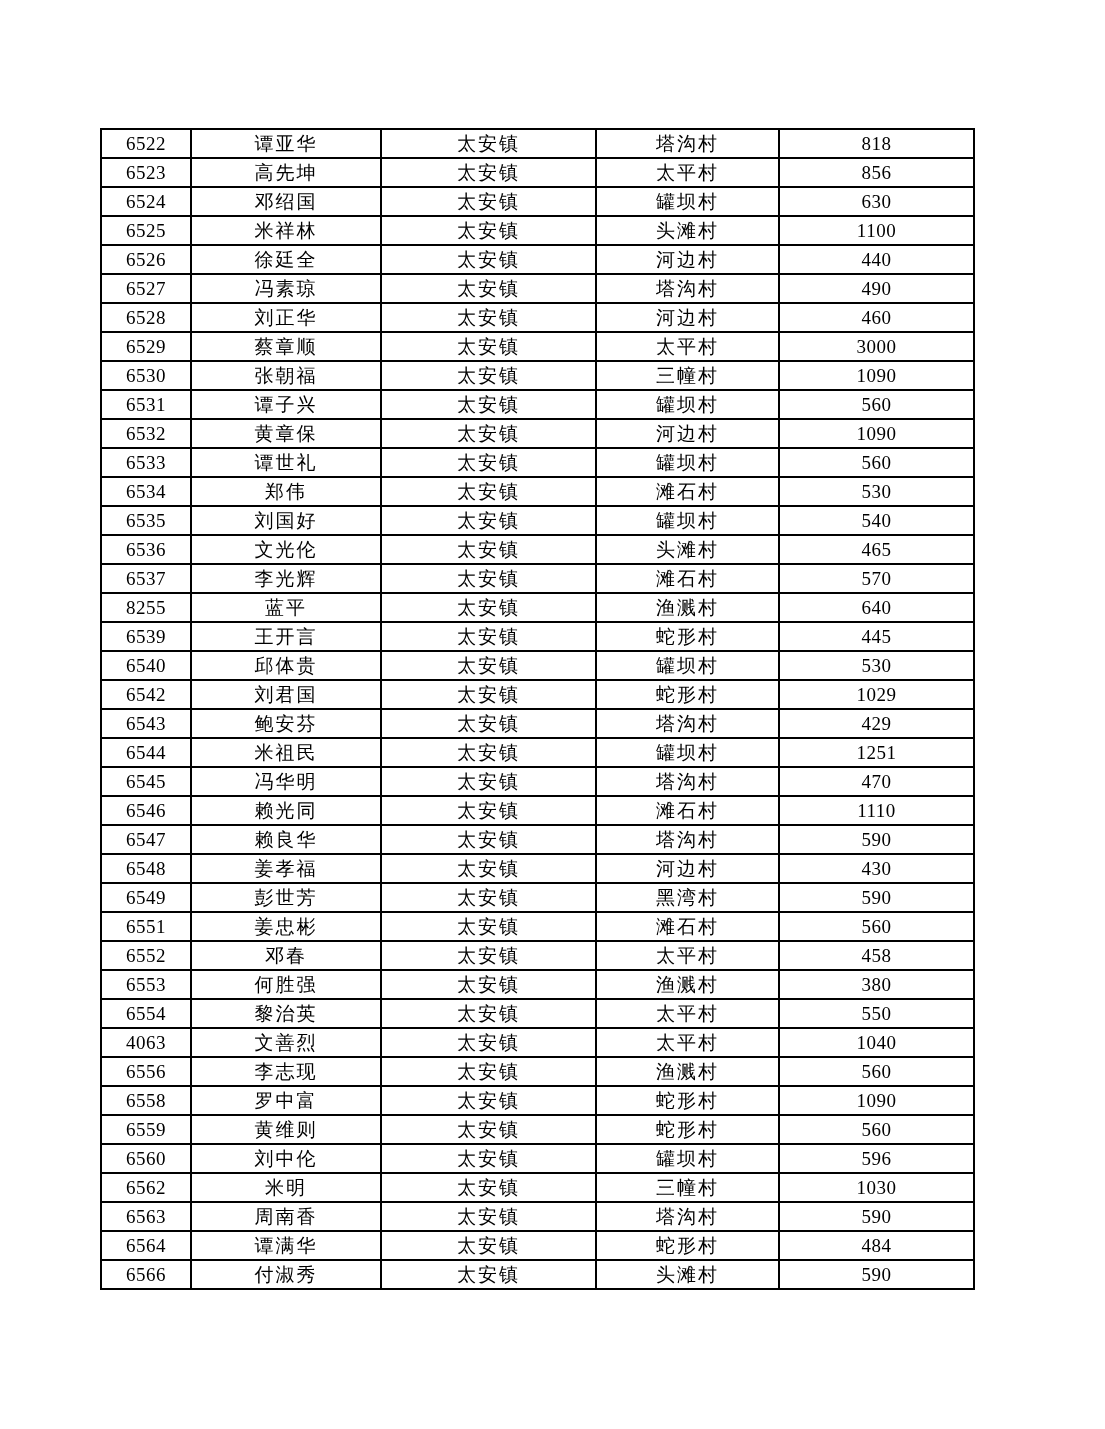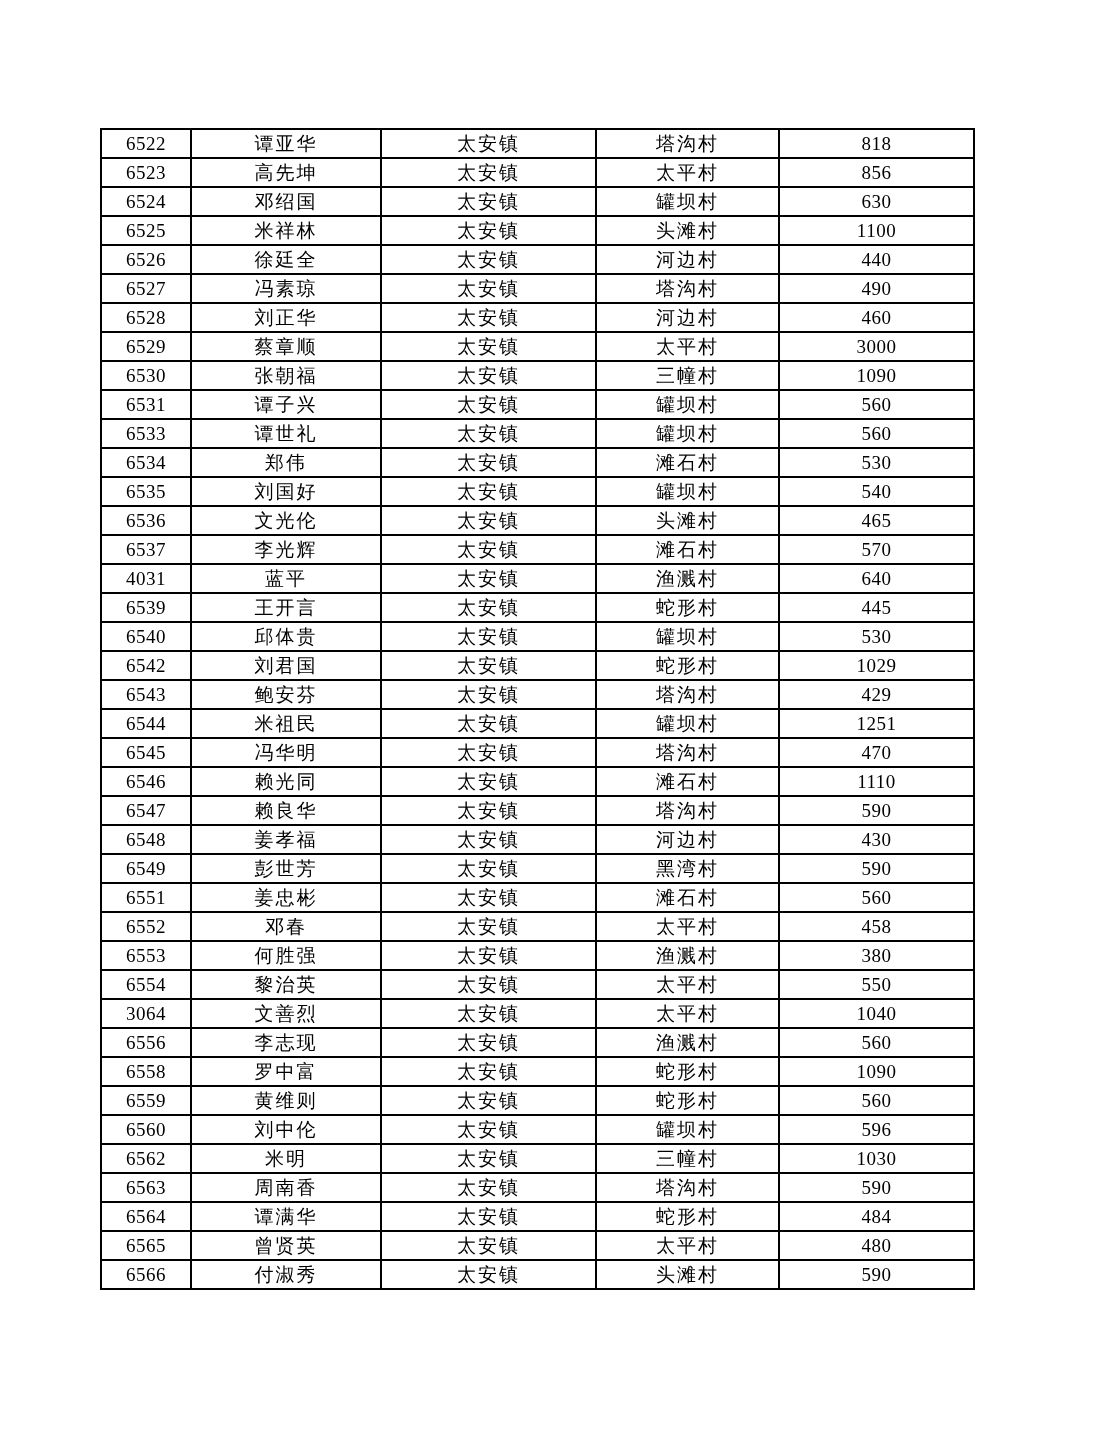--- a/index.html
+++ b/index.html
@@ -127,20 +127,27 @@
           <td class="c-amount">1090</td>
         </tr>
         <tr>
           <td class="c-id">6531</td>
           <td class="c-name">谭子兴</td>
           <td class="c-town">太安镇</td>
           <td class="c-village">罐坝村</td>
           <td class="c-amount">560</td>
         </tr>
         <tr>
+          <td class="c-id">6532</td>
+          <td class="c-name">黄章保</td>
+          <td class="c-town">太安镇</td>
+          <td class="c-village">河边村</td>
+          <td class="c-amount">1090</td>
+        </tr>
+        <tr>
           <td class="c-id">6533</td>
           <td class="c-name">谭世礼</td>
           <td class="c-town">太安镇</td>
           <td class="c-village">罐坝村</td>
           <td class="c-amount">560</td>
         </tr>
         <tr>
           <td class="c-id">6534</td>
           <td class="c-name">郑伟</td>
           <td class="c-town">太安镇</td>
@@ -162,21 +169,21 @@
           <td class="c-amount">465</td>
         </tr>
         <tr>
           <td class="c-id">6537</td>
           <td class="c-name">李光辉</td>
           <td class="c-town">太安镇</td>
           <td class="c-village">滩石村</td>
           <td class="c-amount">570</td>
         </tr>
         <tr>
-          <td class="c-id">4031</td>
+          <td class="c-id">8255</td>
           <td class="c-name">蓝平</td>
           <td class="c-town">太安镇</td>
           <td class="c-village">渔溅村</td>
           <td class="c-amount">640</td>
         </tr>
         <tr>
           <td class="c-id">6539</td>
           <td class="c-name">王开言</td>
           <td class="c-town">太安镇</td>
           <td class="c-village">蛇形村</td>
@@ -267,21 +274,21 @@
           <td class="c-amount">380</td>
         </tr>
         <tr>
           <td class="c-id">6554</td>
           <td class="c-name">黎治英</td>
           <td class="c-town">太安镇</td>
           <td class="c-village">太平村</td>
           <td class="c-amount">550</td>
         </tr>
         <tr>
-          <td class="c-id">3064</td>
+          <td class="c-id">4063</td>
           <td class="c-name">文善烈</td>
           <td class="c-town">太安镇</td>
           <td class="c-village">太平村</td>
           <td class="c-amount">1040</td>
         </tr>
         <tr>
           <td class="c-id">6556</td>
           <td class="c-name">李志现</td>
           <td class="c-town">太安镇</td>
           <td class="c-village">渔溅村</td>
@@ -321,27 +328,20 @@
           <td class="c-town">太安镇</td>
           <td class="c-village">塔沟村</td>
           <td class="c-amount">590</td>
         </tr>
         <tr>
           <td class="c-id">6564</td>
           <td class="c-name">谭满华</td>
           <td class="c-town">太安镇</td>
           <td class="c-village">蛇形村</td>
           <td class="c-amount">484</td>
-        </tr>
-        <tr>
-          <td class="c-id">6565</td>
-          <td class="c-name">曾贤英</td>
-          <td class="c-town">太安镇</td>
-          <td class="c-village">太平村</td>
-          <td class="c-amount">480</td>
         </tr>
         <tr>
           <td class="c-id">6566</td>
           <td class="c-name">付淑秀</td>
           <td class="c-town">太安镇</td>
           <td class="c-village">头滩村</td>
           <td class="c-amount">590</td>
         </tr>
       </tbody>
   </table>

